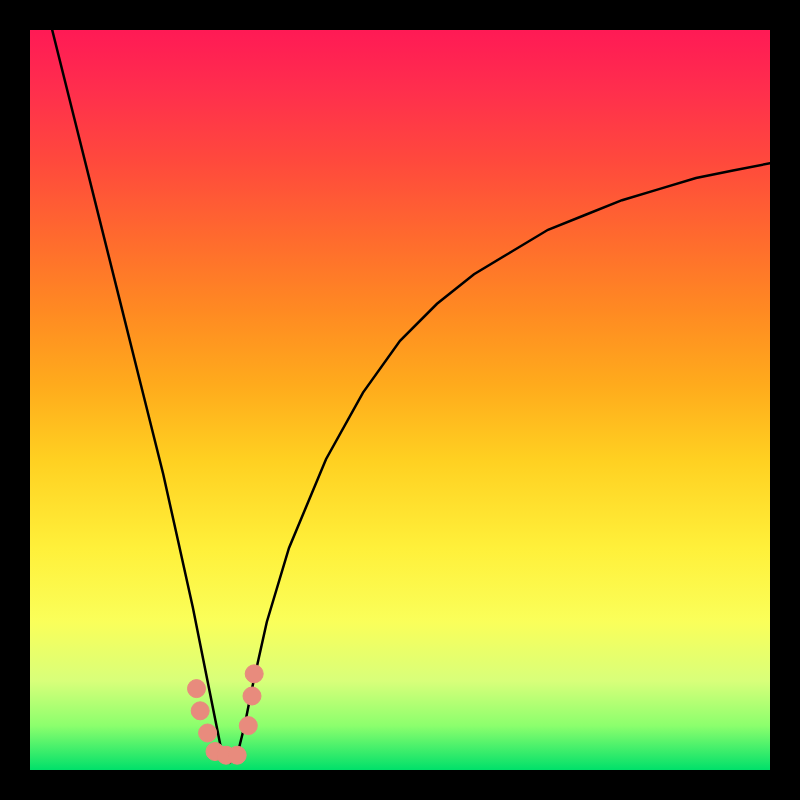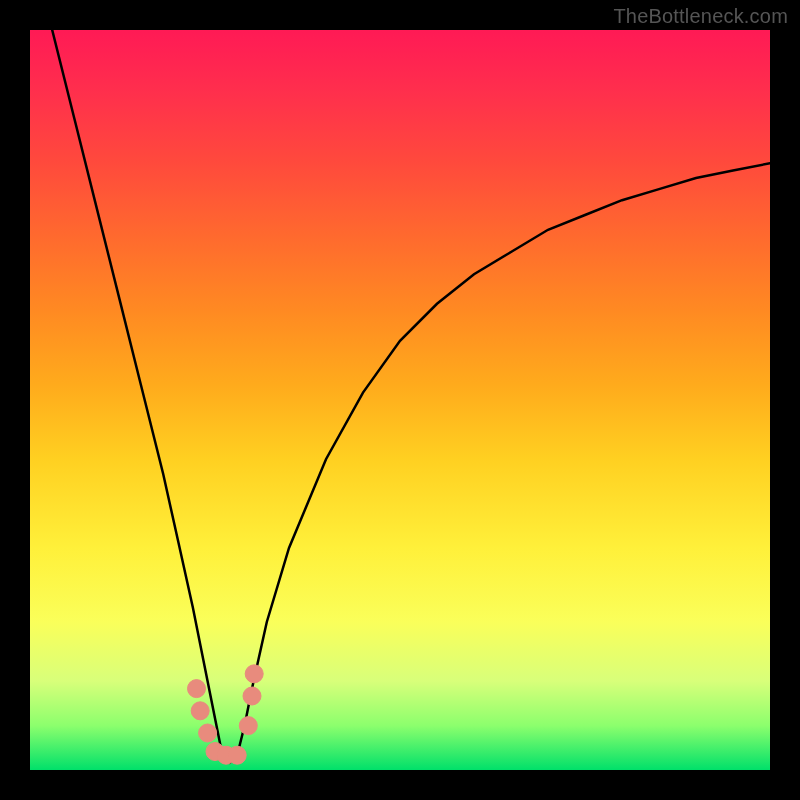--- a/index.html
+++ b/index.html
@@ -76,14 +76,13 @@
           <circle cx="177.6" cy="703.0" r="9" class="marker"></circle>
           <circle cx="185.0" cy="721.5" r="9" class="marker"></circle>
           <circle cx="196.1" cy="725.2" r="9" class="marker"></circle>
           <circle cx="207.2" cy="725.2" r="9" class="marker"></circle>
           <circle cx="218.3" cy="695.6" r="9" class="marker"></circle>
           <circle cx="222.0" cy="666.0" r="9" class="marker"></circle>
           <circle cx="224.2" cy="643.8" r="9" class="marker"></circle>
         </g>
     </svg>
   </div>
-  <div class="watermark">TheBottleneck.com</div>
 </div>
 
 </body></html>

